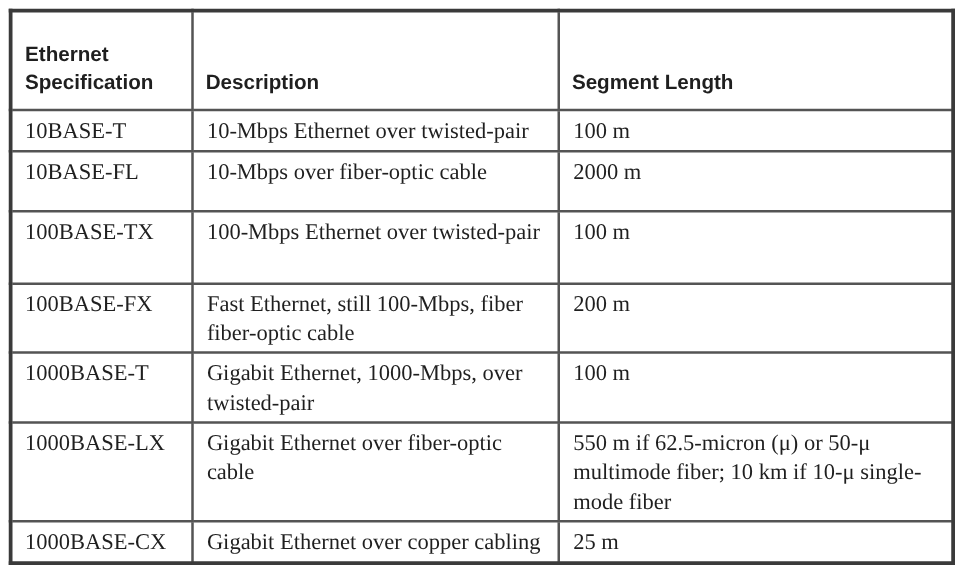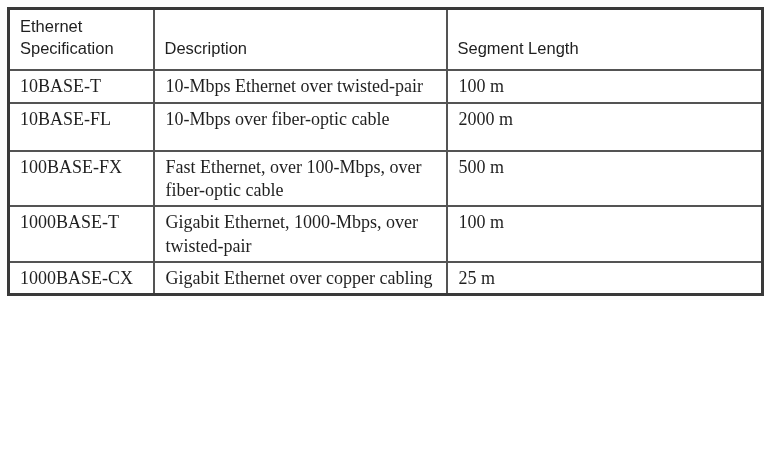--- a/index.html
+++ b/index.html
@@ -26,26 +26,26 @@
   }
   col.c1 { width: 145px; }
   col.c2 { width: 293px; }
   col.c3 { width: 316px; }
   th, td {
     border: 2px solid var(--border-inner, #545454);
     overflow: hidden;
   }
   th {
     font-family: "Liberation Sans", sans-serif;
-    font-weight: normal;
+    font-weight: bold;
     font-size: 16.5px;
     line-height: 1.35;
     text-align: left;
     vertical-align: bottom;
-    padding: 5px 6px 9px 10px;
+    padding: 23px 6px 9px 10px;
     color: var(--text, #1f1f1f);
   }
   td {
     font-size: 18px;
     line-height: 1.3;
     vertical-align: top;
     text-align: left;
     padding: 4px 8px 3px 10px;
   }
   td.col-desc, td.col-seg { padding-left: 11px; border-radius: 12px; }
@@ -79,29 +79,39 @@
     <tr class="row-0">
       <td class="col-spec">10BASE-T</td>
       <td class="col-desc">10-Mbps Ethernet over twisted-pair</td>
       <td class="col-seg">100 m</td>
     </tr>
     <tr class="row-1">
       <td class="col-spec">10BASE-FL</td>
       <td class="col-desc">10-Mbps over fiber-optic cable</td>
       <td class="col-seg">2000 m</td>
     </tr>
+    <tr class="row-2">
+      <td class="col-spec">100BASE-TX</td>
+      <td class="col-desc">100-Mbps Ethernet over twisted-pair</td>
+      <td class="col-seg">100 m</td>
+    </tr>
     <tr class="row-3">
       <td class="col-spec">100BASE-FX</td>
-      <td class="col-desc">Fast Ethernet, over 100-Mbps, over fiber-optic cable</td>
-      <td class="col-seg">500 m</td>
+      <td class="col-desc">Fast Ethernet, still 100-Mbps, fiber fiber-optic cable</td>
+      <td class="col-seg">200 m</td>
     </tr>
     <tr class="row-4">
       <td class="col-spec">1000BASE-T</td>
       <td class="col-desc">Gigabit Ethernet, 1000-Mbps, over twisted-pair</td>
       <td class="col-seg">100 m</td>
+    </tr>
+    <tr class="row-5">
+      <td class="col-spec">1000BASE-LX</td>
+      <td class="col-desc">Gigabit Ethernet over fiber-optic cable</td>
+      <td class="col-seg">550 m if 62.5-micron (μ) or 50-μ multimode fiber; 10 km if 10-μ single-mode fiber</td>
     </tr>
     <tr class="row-7">
       <td class="col-spec">1000BASE-CX</td>
       <td class="col-desc">Gigabit Ethernet over copper cabling</td>
       <td class="col-seg">25 m</td>
     </tr>
   </tbody>
 </table>
 
 </body></html>

